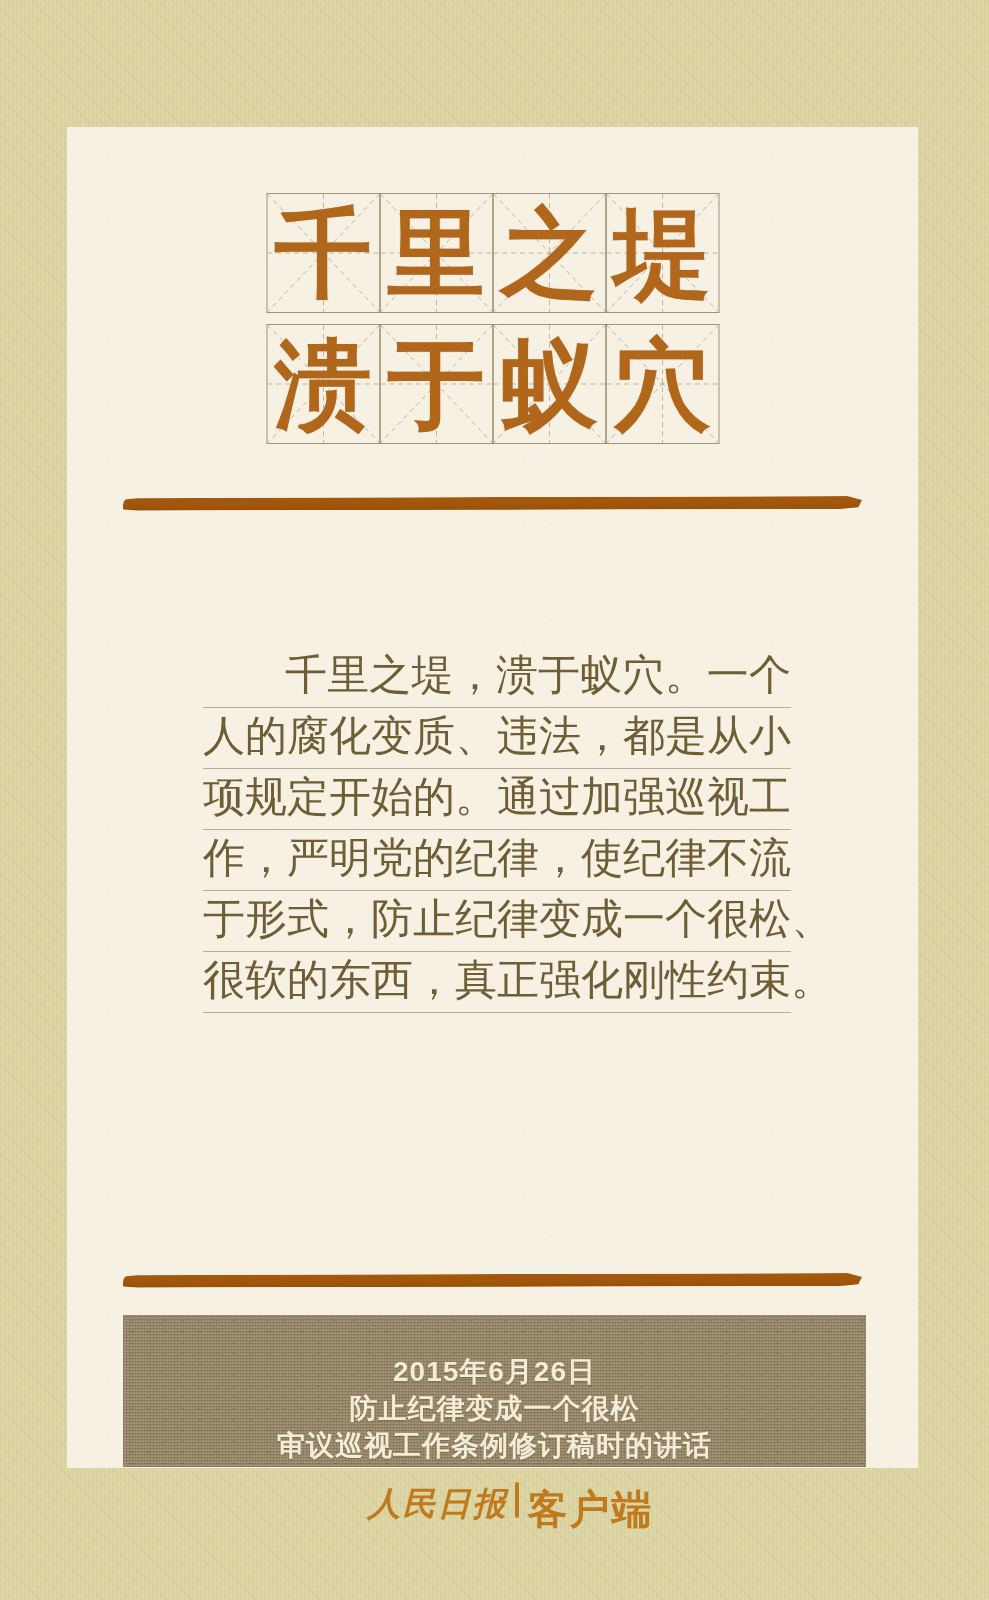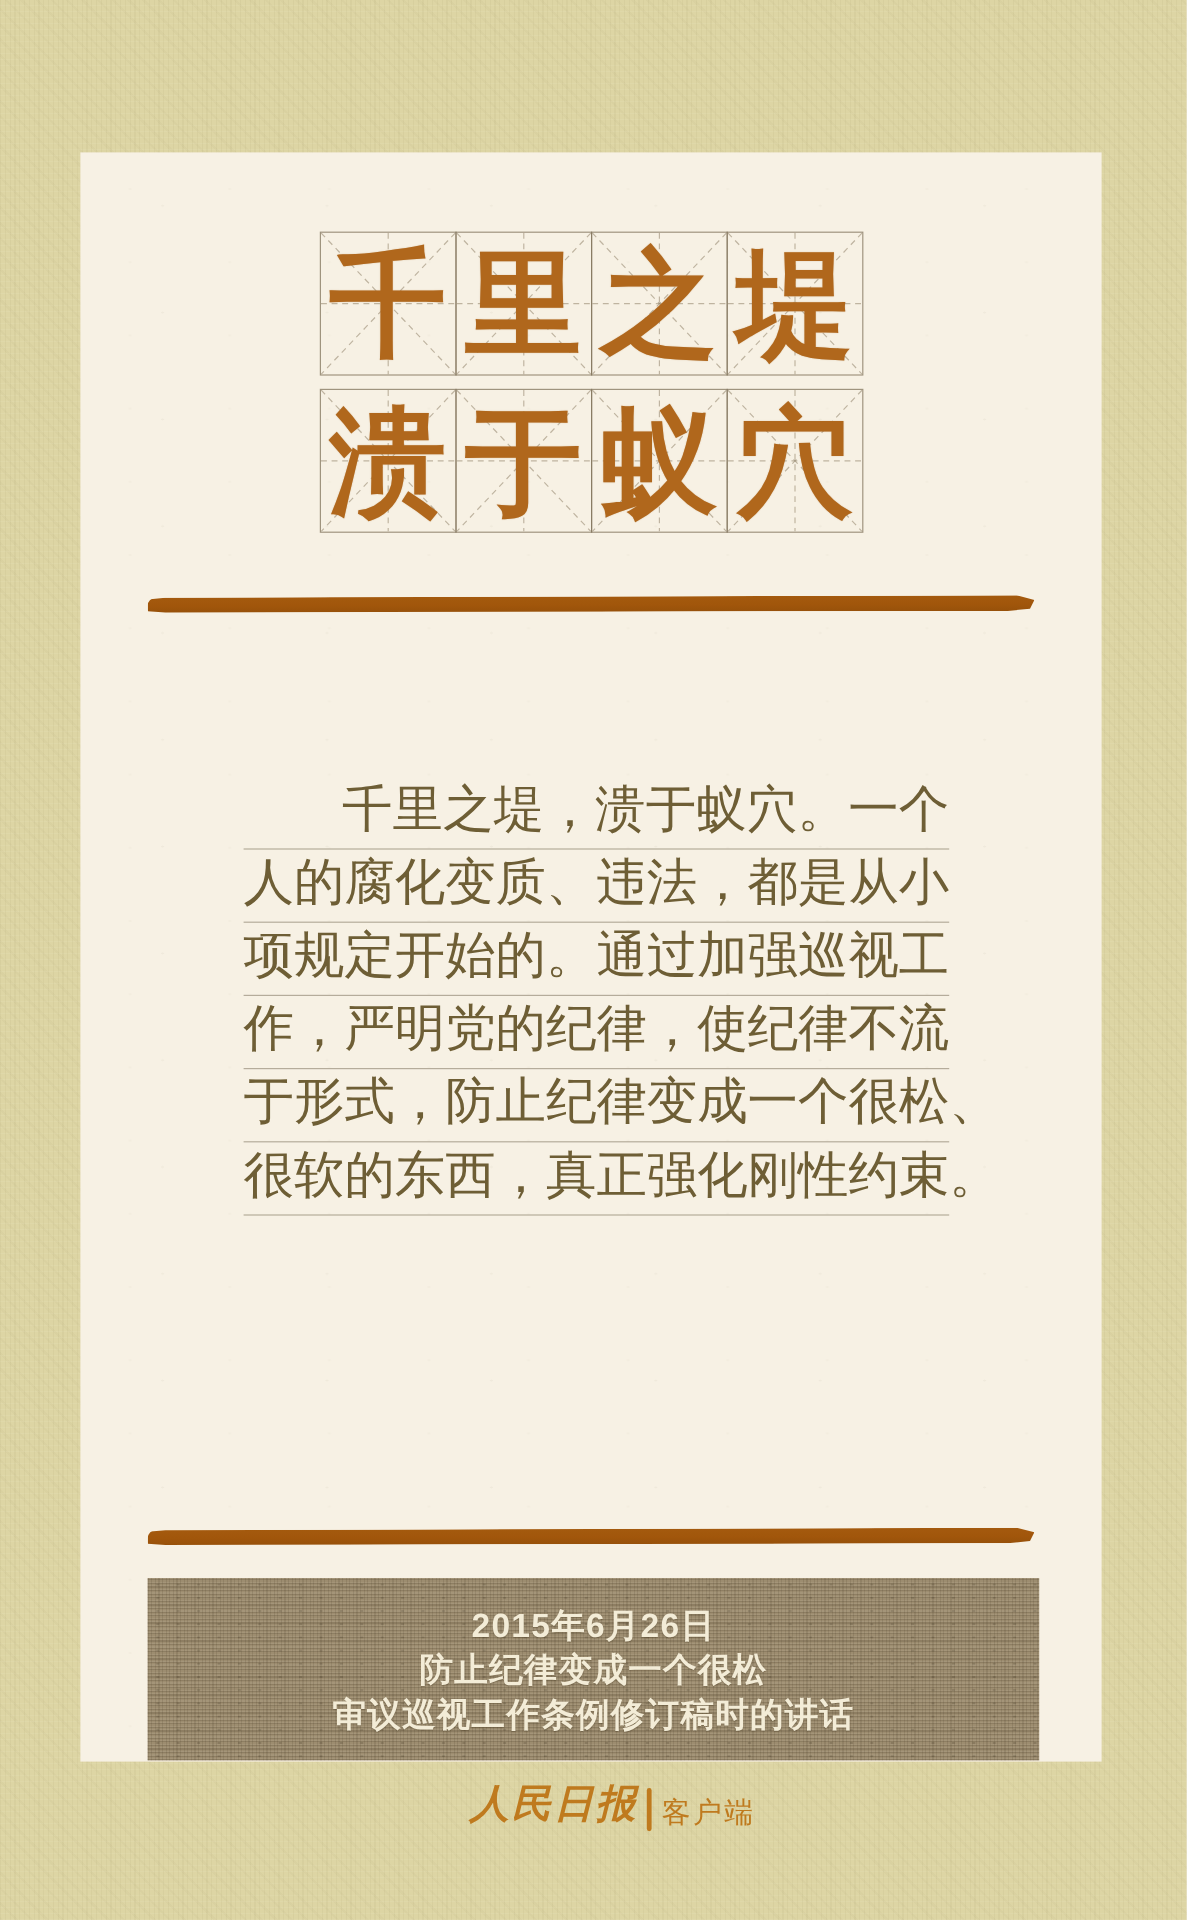--- a/index.html
+++ b/index.html
@@ -59,55 +59,55 @@
     height:60px;line-height:57px;white-space:nowrap;
     font-family:Liberation Serif, serif;
     font-size:42px;color:var(--body-ink,#6e5e35);
     text-align:justify;text-align-last:justify;
     border-bottom:1px solid var(--rule-line,rgba(150,140,118,.55));
   }
   .body-line.indent{text-indent:82px;}
   
   .attribution{
     position:absolute;left:56px;top:1188px;width:743px;height:152px;
-    box-sizing:border-box;padding-top:21px;
+    box-sizing:border-box;padding-top:38px;
     background-color:var(--banner-bg,#9d8d70);
     background-image:
       repeating-linear-gradient(0deg, rgba(58,45,25,.16) 0 1px, transparent 1px 3px),
       repeating-linear-gradient(90deg, rgba(58,45,25,.13) 0 1px, transparent 1px 3px),
       repeating-linear-gradient(0deg, rgba(255,250,235,.07) 1px 2px, transparent 2px 4px),
       radial-gradient(rgba(40,30,15,.18) 1px, transparent 1.5px);
     background-size:auto,auto,auto,17px 11px;
     text-align:center;
   }
   .attribution-line{
     font-family:"Liberation Sans","DejaVu Sans",sans-serif;
     font-size:28px;line-height:37px;font-weight:bold;
     color:var(--banner-ink,#f3ecd7);
     letter-spacing:1px;
     text-shadow:0 1px 1px rgba(70,55,30,.35);
   }
   
   .footer{
     position:absolute;left:0;right:0;top:1482px;height:44px;
-    display:flex;align-items:flex-end;justify-content:center;
+    display:flex;align-items:flex-start;justify-content:center;
     color:var(--logo-ink,#bf7a1e);
     padding-left:32px;
   }
   .brand{
     font-family:"DejaVu Serif","Liberation Serif",serif;
     font-size:33px;font-weight:700;font-style:italic;letter-spacing:2px;
   }
   .logo-bar{
     display:inline-block;width:4px;height:36px;margin:0 9px 0 7px;
     background:var(--logo-ink,#bf7a1e);border-radius:2px;
   }
   .client{
     font-family:"Liberation Sans","DejaVu Sans",sans-serif;
-    font-size:24px;font-weight:normal;letter-spacing:2px;
+    font-size:40px;font-weight:bold;letter-spacing:2px;
   }
 </style>
 </head>
 <body>
 
 <div class="poster">
   <div class="card">
 
     <div class="title-grid">
       <div class="grid-row">

